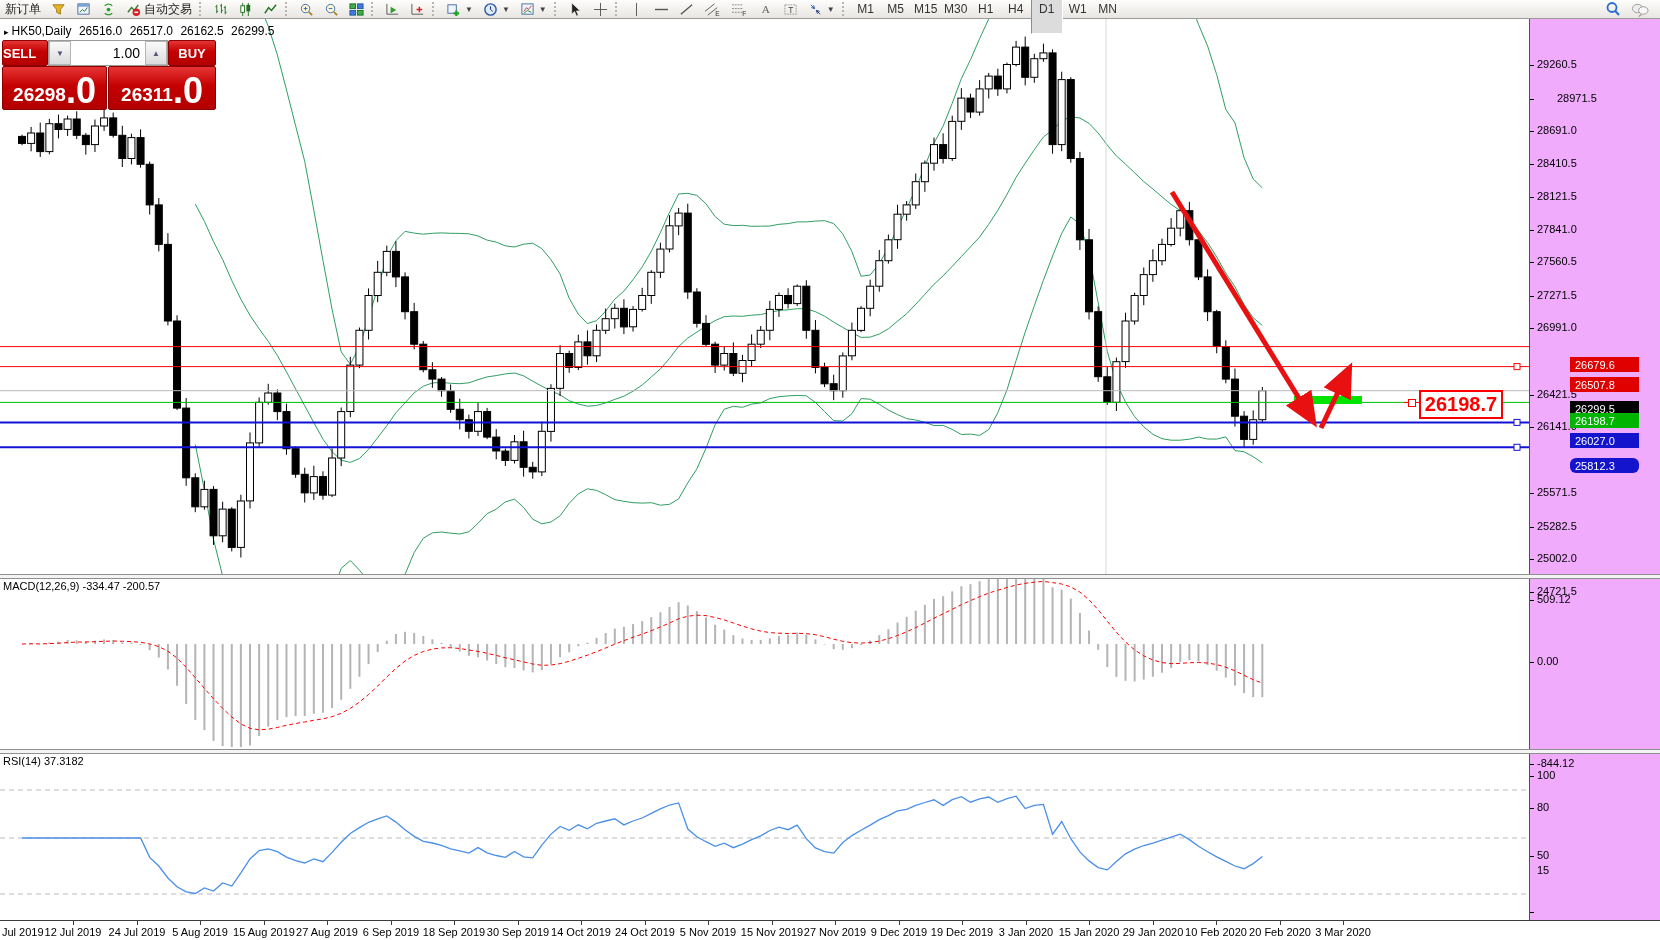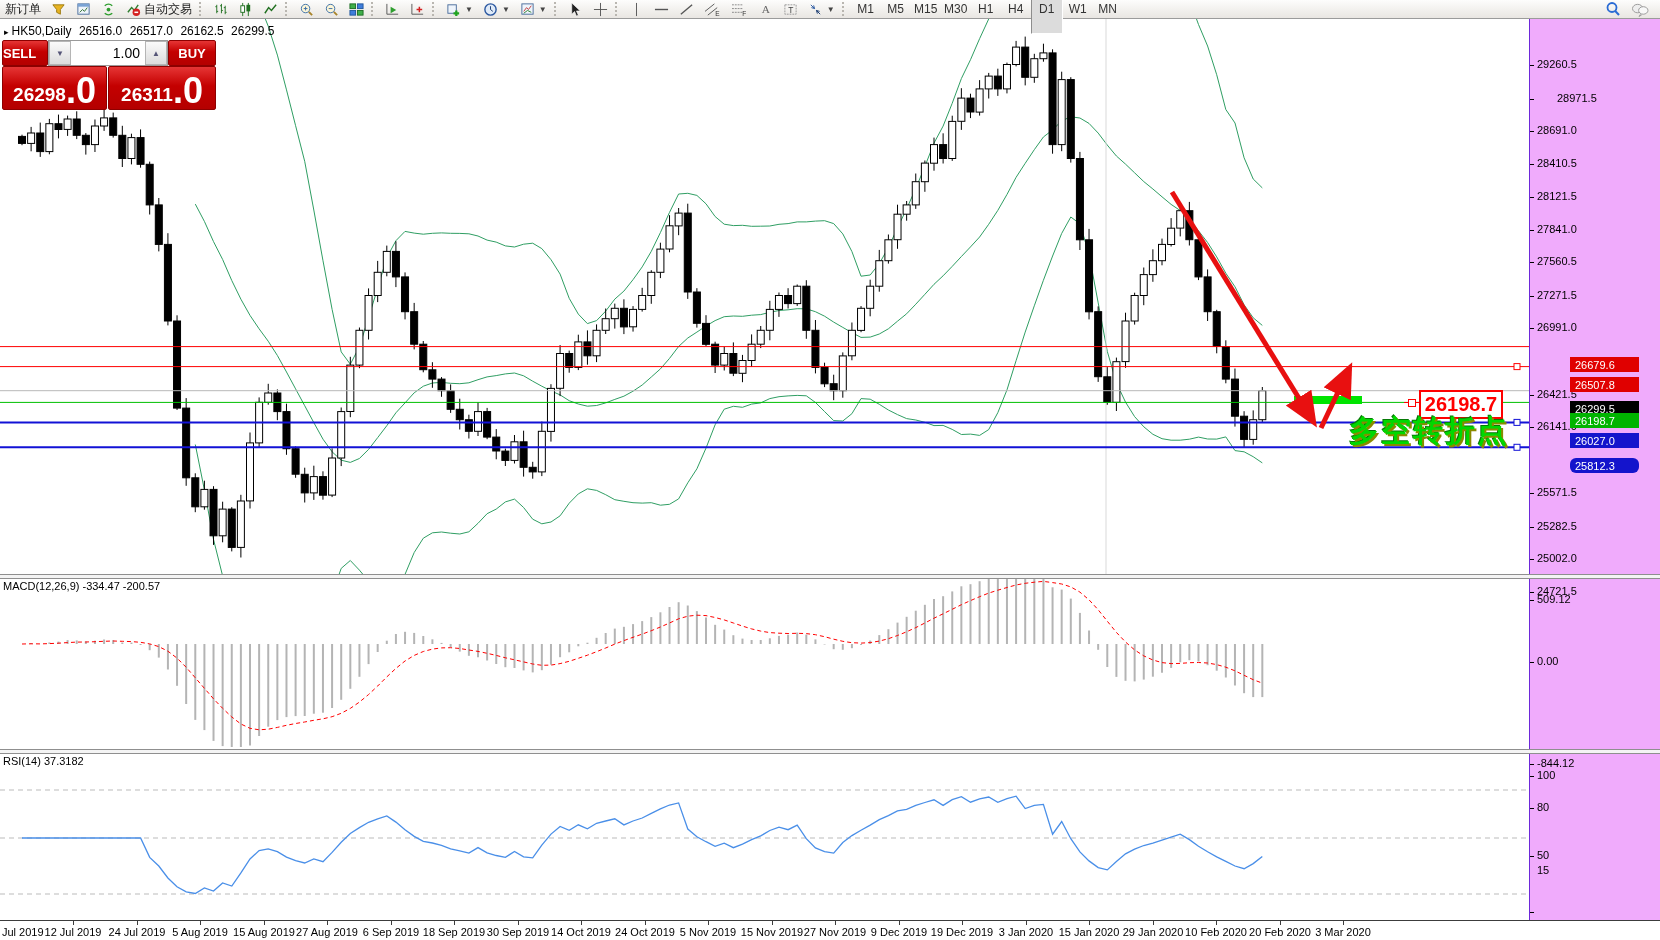--- a/index.html
+++ b/index.html
@@ -1040,21 +1040,20 @@
         <line x1="0" y1="37.0" x2="1529" y2="37.0" stroke="#bbb" stroke-width="1" stroke-dasharray="5 4"></line>
         <line x1="0" y1="85.0" x2="1529" y2="85.0" stroke="#bbb" stroke-width="1" stroke-dasharray="5 4"></line>
         <line x1="0" y1="141.0" x2="1529" y2="141.0" stroke="#bbb" stroke-width="1" stroke-dasharray="5 4"></line>
         <polyline points="22.0,85.0 31.1,85.0 40.2,85.0 49.4,85.0 58.5,85.0 67.6,85.0 76.7,85.0 85.8,85.0 95.0,85.0 104.1,85.0 113.2,85.0 122.3,85.0 131.4,85.0 140.6,85.0 149.7,104.4 158.8,113.0 167.9,125.0 177.0,133.8 186.2,138.8 195.3,140.5 204.4,134.9 213.5,138.1 222.6,129.9 231.8,133.0 240.9,119.9 250.0,106.0 259.1,97.6 268.2,95.8 277.4,98.6 286.5,104.1 295.6,107.6 304.7,110.0 313.8,106.0 323.0,108.7 332.1,99.4 341.2,89.2 350.3,80.5 359.4,74.6 368.6,69.3 377.7,65.9 386.8,63.0 395.9,69.1 405.0,76.8 414.2,83.4 423.3,88.3 432.4,90.0 441.5,92.3 450.6,95.8 459.8,97.8 468.9,100.1 478.0,94.6 487.1,99.8 496.2,102.5 505.4,104.3 514.5,98.5 523.6,103.8 532.7,104.8 541.8,92.1 551.0,81.1 560.1,73.5 569.2,77.3 578.3,71.8 587.4,75.8 596.6,70.3 605.7,68.0 614.8,65.8 623.9,71.9 633.0,68.0 642.2,65.0 651.3,60.3 660.4,55.9 669.5,52.0 678.6,49.9 687.8,76.0 696.9,83.8 706.0,88.7 715.1,93.3 724.2,90.2 733.4,94.7 742.5,91.1 751.6,86.6 760.7,82.9 769.8,77.5 779.0,74.1 788.1,76.7 797.2,72.2 806.3,85.7 815.4,94.9 824.6,98.6 833.7,100.1 842.8,89.5 851.9,82.6 861.0,77.2 870.2,72.1 879.3,66.7 888.4,62.6 897.5,57.9 906.6,56.3 915.8,52.4 924.9,49.5 934.0,46.8 943.1,52.4 952.2,46.7 961.4,43.6 970.5,49.2 979.6,45.8 988.7,44.0 997.8,49.4 1007.0,45.7 1016.1,43.2 1025.2,55.6 1034.3,52.4 1043.4,51.4 1052.6,81.2 1061.7,68.5 1070.8,85.7 1079.9,98.9 1089.0,107.9 1098.2,114.6 1107.3,116.9 1116.4,108.6 1125.5,100.8 1134.6,96.2 1143.8,92.5 1152.9,90.1 1162.0,87.1 1171.1,84.2 1180.2,81.1 1189.4,86.6 1198.5,93.2 1207.6,98.8 1216.7,103.9 1225.8,108.3 1235.0,113.0 1244.1,115.7 1253.2,110.6 1262.3,103.5" fill="none" stroke="#4a8fe8" stroke-width="1.3"></polyline>
       </svg>
     <div class="pane-label" id="rsi-label">RSI(14) 37.3182</div>
 
     <div id="callout-link"></div>
     <div id="callout-handle"></div>
     <div id="price-callout">26198.7</div>
-    <div id="cn-note">多空转折点</div>
 
     <div id="price-axis">
         <div class="ptick-dash" style="top: 47px;"></div>
         <div class="ptick" style="top: 40px;">29260.5</div>
         <div class="ptick-dash" style="top: 81px;"></div>
         <div class="ptick" style="top: 74px; margin-left: 20px;">28971.5</div>
         <div class="ptick-dash" style="top: 113px;"></div>
         <div class="ptick" style="top: 106px;">28691.0</div>
         <div class="ptick-dash" style="top: 146px;"></div>
         <div class="ptick" style="top: 139px;">28410.5</div>

